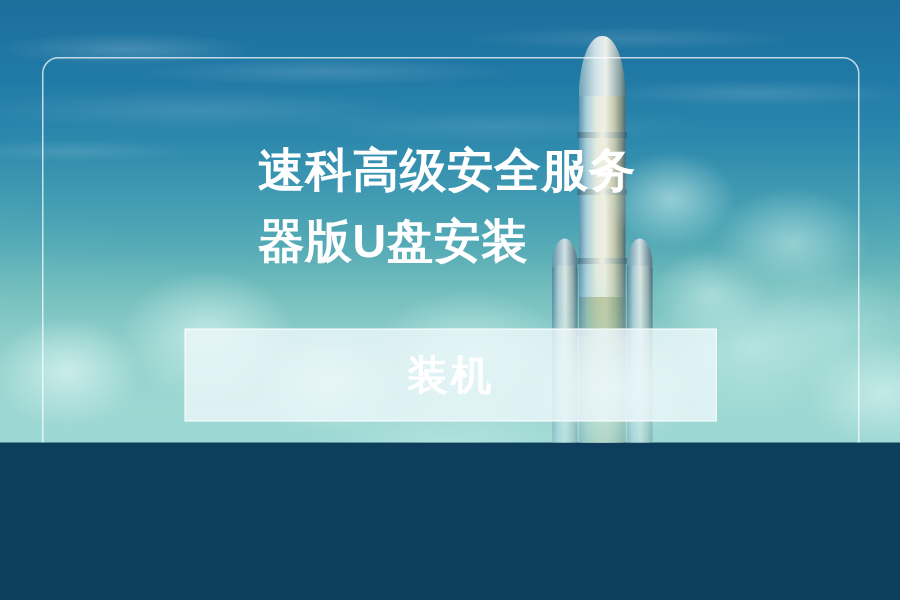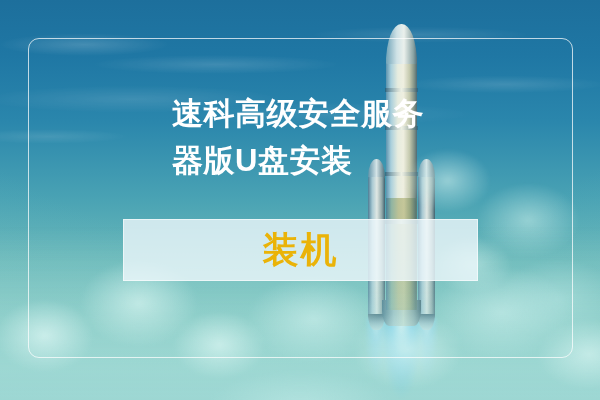--- a/index.html
+++ b/index.html
@@ -3,21 +3,21 @@
 <meta charset="utf-8">
 <style>
   html, body {
     margin: 0;
     padding: 0;
     background: #0d3f5c;
   }
   #banner {
     position: relative;
     width: 600px;
-    height: 400px;
+    height: 295px;
     overflow: hidden;
     font-family: "Liberation Sans", "DejaVu Sans", sans-serif;
     user-select: none;
   }
 
   
   .bg-base {
     position: absolute;
     inset: 0;
     background:
@@ -183,23 +183,23 @@
     width: 355px; height: 62px;
     box-sizing: border-box;
     background: rgba(238,248,251,.80);
     border: 1px solid rgba(255,255,255,.55);
     display: flex;
     align-items: center;
     justify-content: center;
     cursor: pointer;
   }
   .cta-label {
-    font-size: 36px;
+    font-size: 27px;
     font-weight: bold;
-    color: #eab308;
+    color: #ffffff;
     letter-spacing: 2px;
     line-height: 1;
   }
 </style>
 </head>
 <body>
 
 <div id="banner">
 
   <div class="bg-base"></div>

